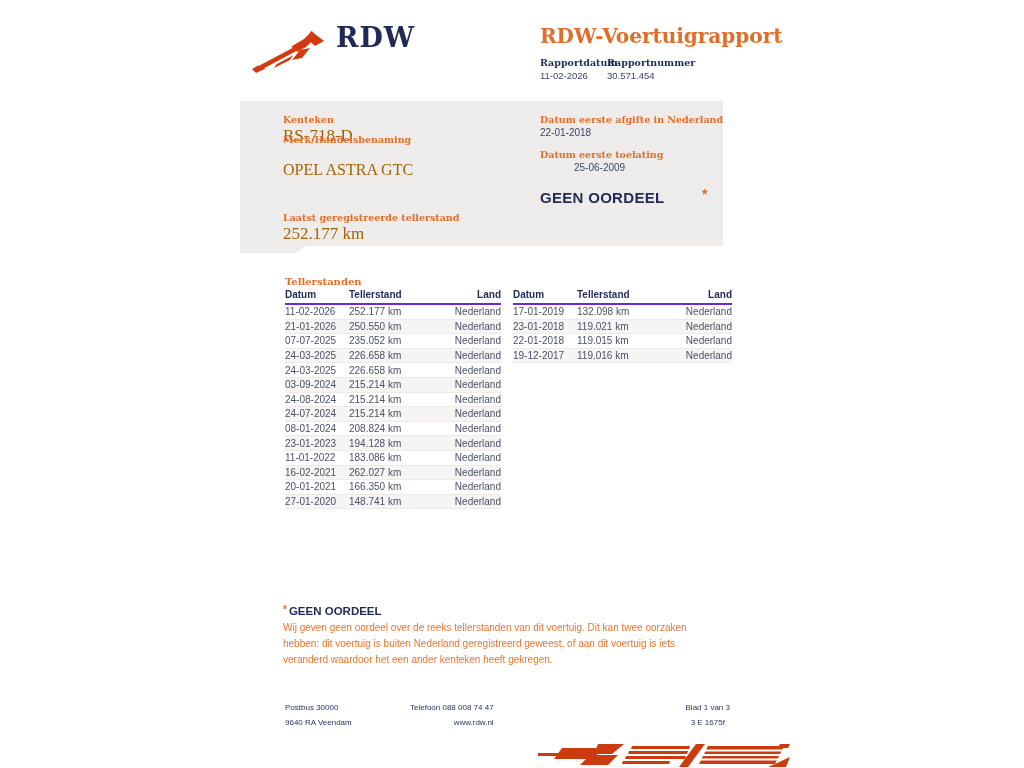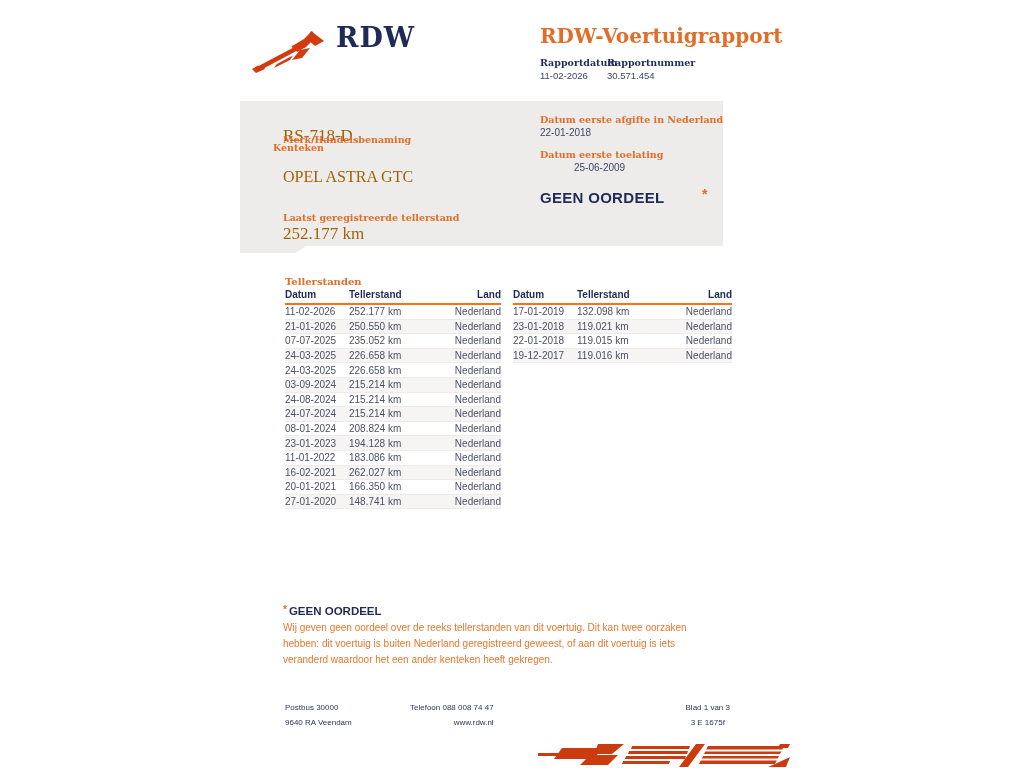--- a/index.html
+++ b/index.html
@@ -23,21 +23,21 @@
   .field-value-serif{font-family:Liberation Serif, serif;color:#a16207;}
   .field-value-sans{font-size:10px;color:#3c4668;}
   .verdict{font-size:15px;font-weight:700;color:#1f2b56;letter-spacing:.3px;}
   .verdict-star{color:#e06e28;font-size:14px;font-weight:700;}
 
   
   .section-label{left:285px;top:276px;font-family:"DejaVu Serif", serif;font-size:10px;font-weight:700;color:#e06e28;}
   .ttable{position:absolute;top:289px;}
   .ttable-left{left:285px;width:216px;}
   .ttable-right{left:513px;width:219px;}
-  .thead{display:flex;font-size:10px;font-weight:700;color:#1f2b56;padding-bottom:3px;border-bottom:2px solid #f97316;}
+  .thead{display:flex;font-size:10px;font-weight:700;color:#1f2b56;padding-bottom:3px;border-bottom:2px solid #6d28d9;}
   .trow{display:flex;align-items:center;height:13.6px;font-size:10px;color:#4a5068;border-bottom:1px solid #edebe8;}
   .trow:nth-child(even){background:#f6f5f3;}
   .tcell{white-space:nowrap;}
   .c0{width:64px;}
   .c1{width:84px;}
   .c2{flex:1;text-align:right;}
 
   
   .footnote-title{left:283px;top:604px;font-size:11.5px;font-weight:700;color:#1f2b56;}
   .footnote-star{color:#e06e28;font-size:10px;vertical-align:2px;margin-right:2px;}
@@ -74,25 +74,25 @@
 <div class="abs doc-title">RDW-Voertuigrapport</div>
 
 <div class="abs meta-label" style="left:540px;top:57px;">Rapportdatum</div>
 <div class="abs meta-label" style="left:607px;top:57px;">Rapportnummer</div>
 <div class="abs meta-value" style="left:540px;top:70px;">11-02-2026</div>
 <div class="abs meta-value" style="left:607px;top:70px;">30.571.454</div>
 
 <div class="abs panel"></div>
 <div class="abs panel-notch"></div>
 
-<div class="abs field-label" style="left:273px;top:114px;margin-top:28px;">Kenteken</div>
+<div class="abs field-label" style="left:283px;top:114px;">Kenteken</div>
 <div class="abs field-value-serif" style="left:283px;top:126px;font-size:17px;">RS-718-D</div>
 
 <div class="abs field-label" style="left:283px;top:134px;">Merk/Handelsbenaming</div>
-<div class="abs field-value-serif" style="left:283px;top:161px;font-size:16px;margin-top:7px;">OPEL ASTRA GTC</div>
+<div class="abs field-value-serif" style="left:283px;top:161px;font-size:16px;">OPEL ASTRA GTC</div>
 
 <div class="abs field-label" style="left:540px;top:114px;">Datum eerste afgifte in Nederland</div>
 <div class="abs field-value-sans" style="left:540px;top:127px;">22-01-2018</div>
 
 <div class="abs field-label" style="left:540px;top:149px;">Datum eerste toelating</div>
 <div class="abs field-value-sans" style="left:528px;top:162px;margin-left:46px;">25-06-2009</div>
 
 <div class="abs verdict" style="left:540px;top:189px;">GEEN OORDEEL</div>
 <div class="abs verdict-star" style="left:702px;top:186px;">*</div>
 

